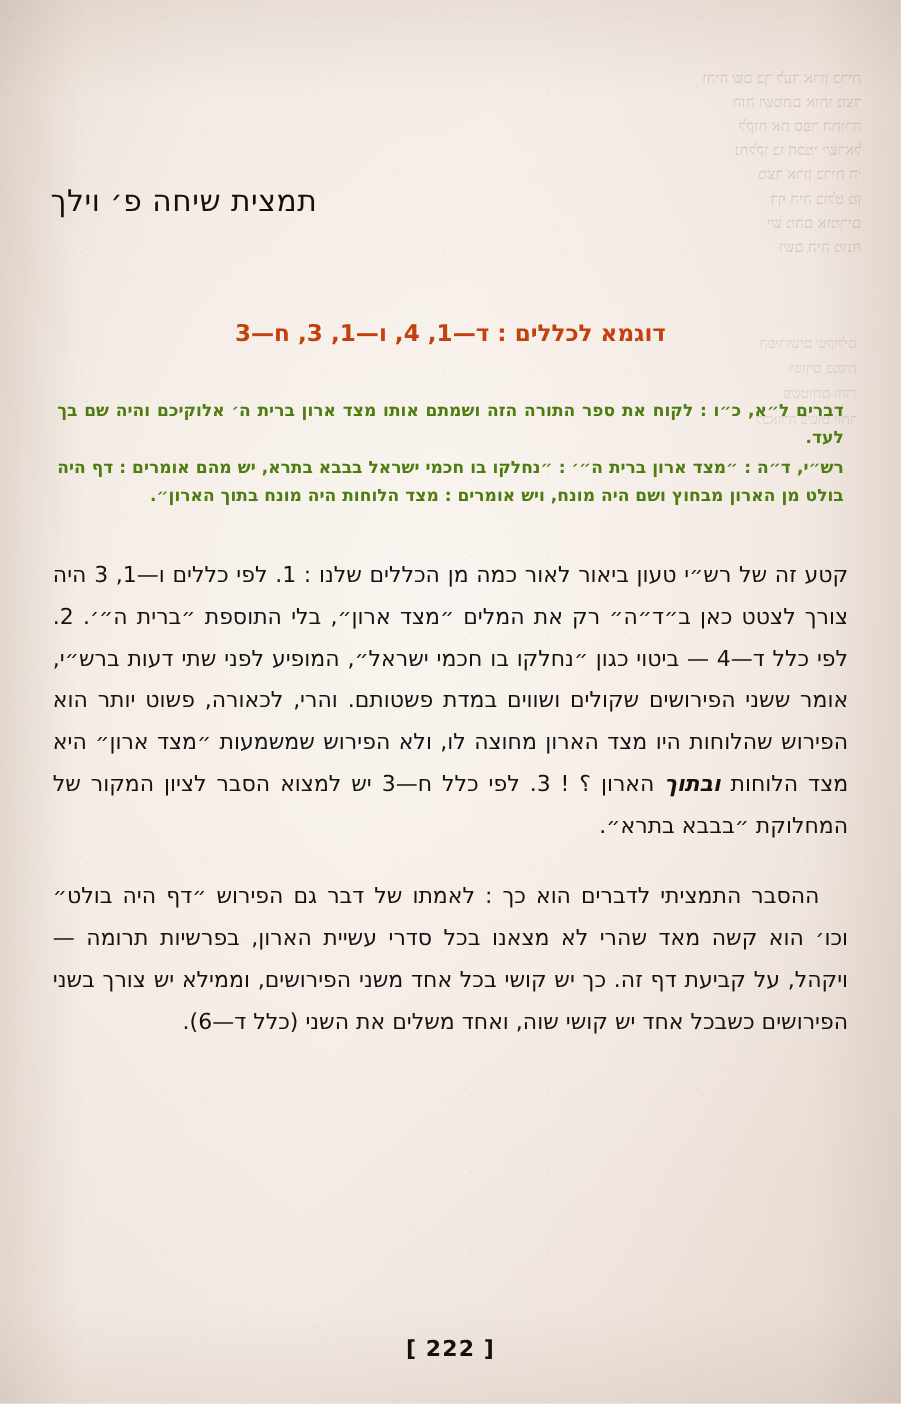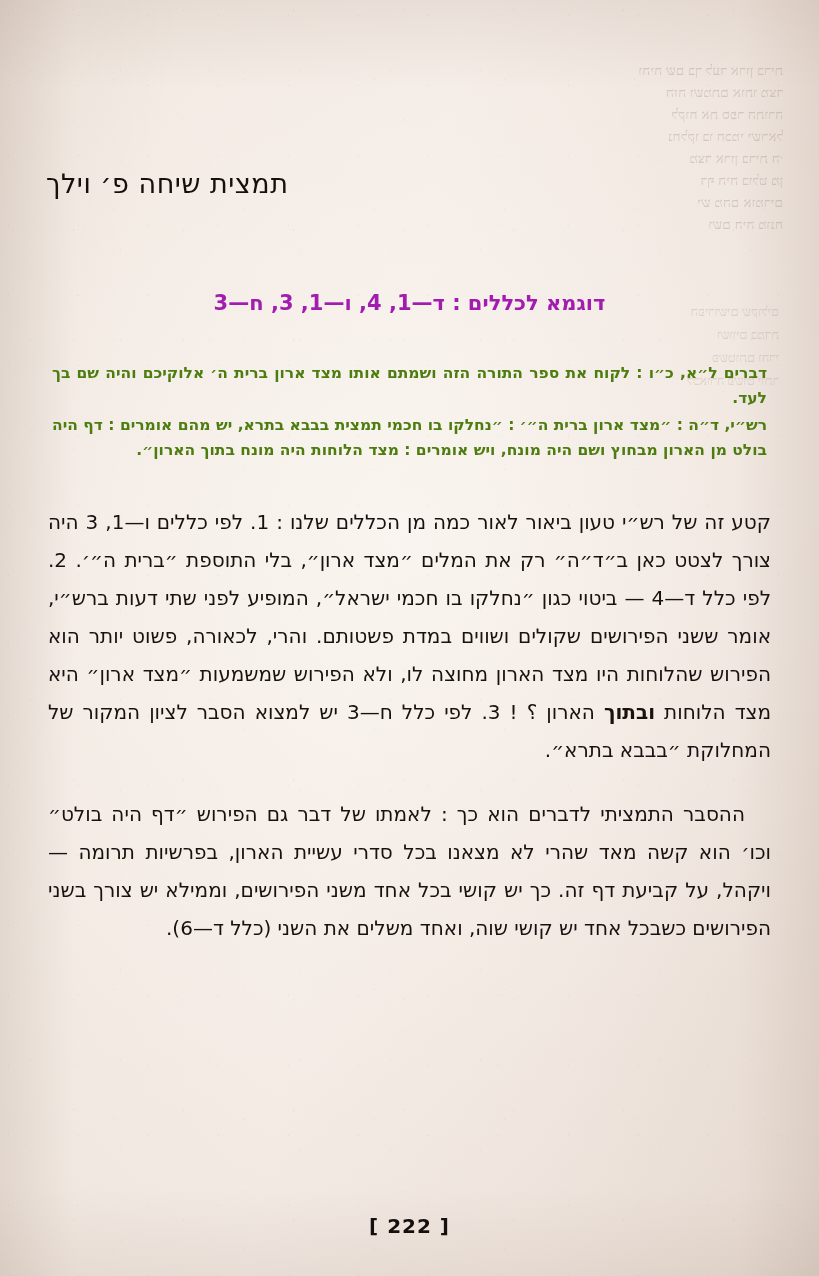--- a/index.html
+++ b/index.html
@@ -81,21 +81,21 @@
     letter-spacing: 0.5px;
     color: #15100e;
     font-family: "DejaVu Sans", sans-serif;
   }
 
   .rule-heading {
     margin-top: 92px;
     text-align: center;
     font-size: 21px;
     font-weight: bold;
-    color: #a21caf;
+    color: #c2410c;
   }
 
   .source-block {
     margin-top: 46px;
     font-size: 15.5px;
     line-height: 25px;
     font-weight: bold;
     color: #4d7c0f;
     text-align: justify;
     padding: 0 6px;
@@ -113,20 +113,21 @@
     padding: 0 2px;
   }
   .body-text p {
     margin: 0 0 26px 0;
   }
   .body-text p.indent {
     text-indent: 26px;
   }
   b.em {
     font-weight: bold;
+    font-style: italic;
   }
 
   .folio {
     position: absolute;
     left: 0;
     right: 0;
     bottom: 38px;
     text-align: center;
     font-size: 20px;
     font-weight: bold;
@@ -173,21 +174,21 @@
 </div>
 
 <div class="content">
 
   <div class="doc-title">תמצית שיחה פ׳ וילך</div>
 
   <div class="rule-heading">דוגמא לכללים : ד—1, 4, ו—1, 3, ח—3</div>
 
   <div class="source-block">
     <p>דברים ל״א, כ״ו : לקוח את ספר התורה הזה ושמתם אותו מצד ארון ברית ה׳ אלוקיכם והיה שם בך לעד.</p>
-    <p>רש״י, ד״ה : ״מצד ארון ברית ה״׳ : ״נחלקו בו חכמי תמצית בבבא בתרא, יש מהם אומרים : דף היה בולט מן הארון מבחוץ ושם היה מונח, ויש אומרים : מצד הלוחות היה מונח בתוך הארון״.</p>
+    <p>רש״י, ד״ה : ״מצד ארון ברית ה״׳ : ״נחלקו בו חכמי ישראל בבבא בתרא, יש מהם אומרים : דף היה בולט מן הארון מבחוץ ושם היה מונח, ויש אומרים : מצד הלוחות היה מונח בתוך הארון״.</p>
   </div>
 
   <div class="body-text">
     <p id="p0">קטע זה של רש״י טעון ביאור לאור כמה מן הכללים שלנו : 1. לפי כללים ו—1, 3 היה צורך לצטט כאן ב״ד״ה״ רק את המלים ״מצד ארון״, בלי התוספת ״ברית ה״׳. 2. לפי כלל ד—4 — ביטוי כגון ״נחלקו בו חכמי ישראל״, המופיע לפני שתי דעות ברש״י, אומר ששני הפירושים שקולים ושווים במדת פשטותם. והרי, לכאורה, פשוט יותר הוא הפירוש שהלוחות היו מצד הארון מחוצה לו, ולא הפירוש שמשמעות ״מצד ארון״ היא מצד הלוחות <b class="em">ובתוך</b> הארון ؟ ! 3. לפי כלל ח—3 יש למצוא הסבר לציון המקור של המחלוקת ״בבבא בתרא״.</p>
     <p class="indent" id="p1">ההסבר התמציתי לדברים הוא כך : לאמתו של דבר גם הפירוש ״דף היה בולט״ וכו׳ הוא קשה מאד שהרי לא מצאנו בכל סדרי עשיית הארון, בפרשיות תרומה — ויקהל, על קביעת דף זה. כך יש קושי בכל אחד משני הפירושים, וממילא יש צורך בשני הפירושים כשבכל אחד יש קושי שוה, ואחד משלים את השני (כלל ד—6).</p>
   </div>
 
 </div>
 
 <div class="folio">[ 222 ]</div>

